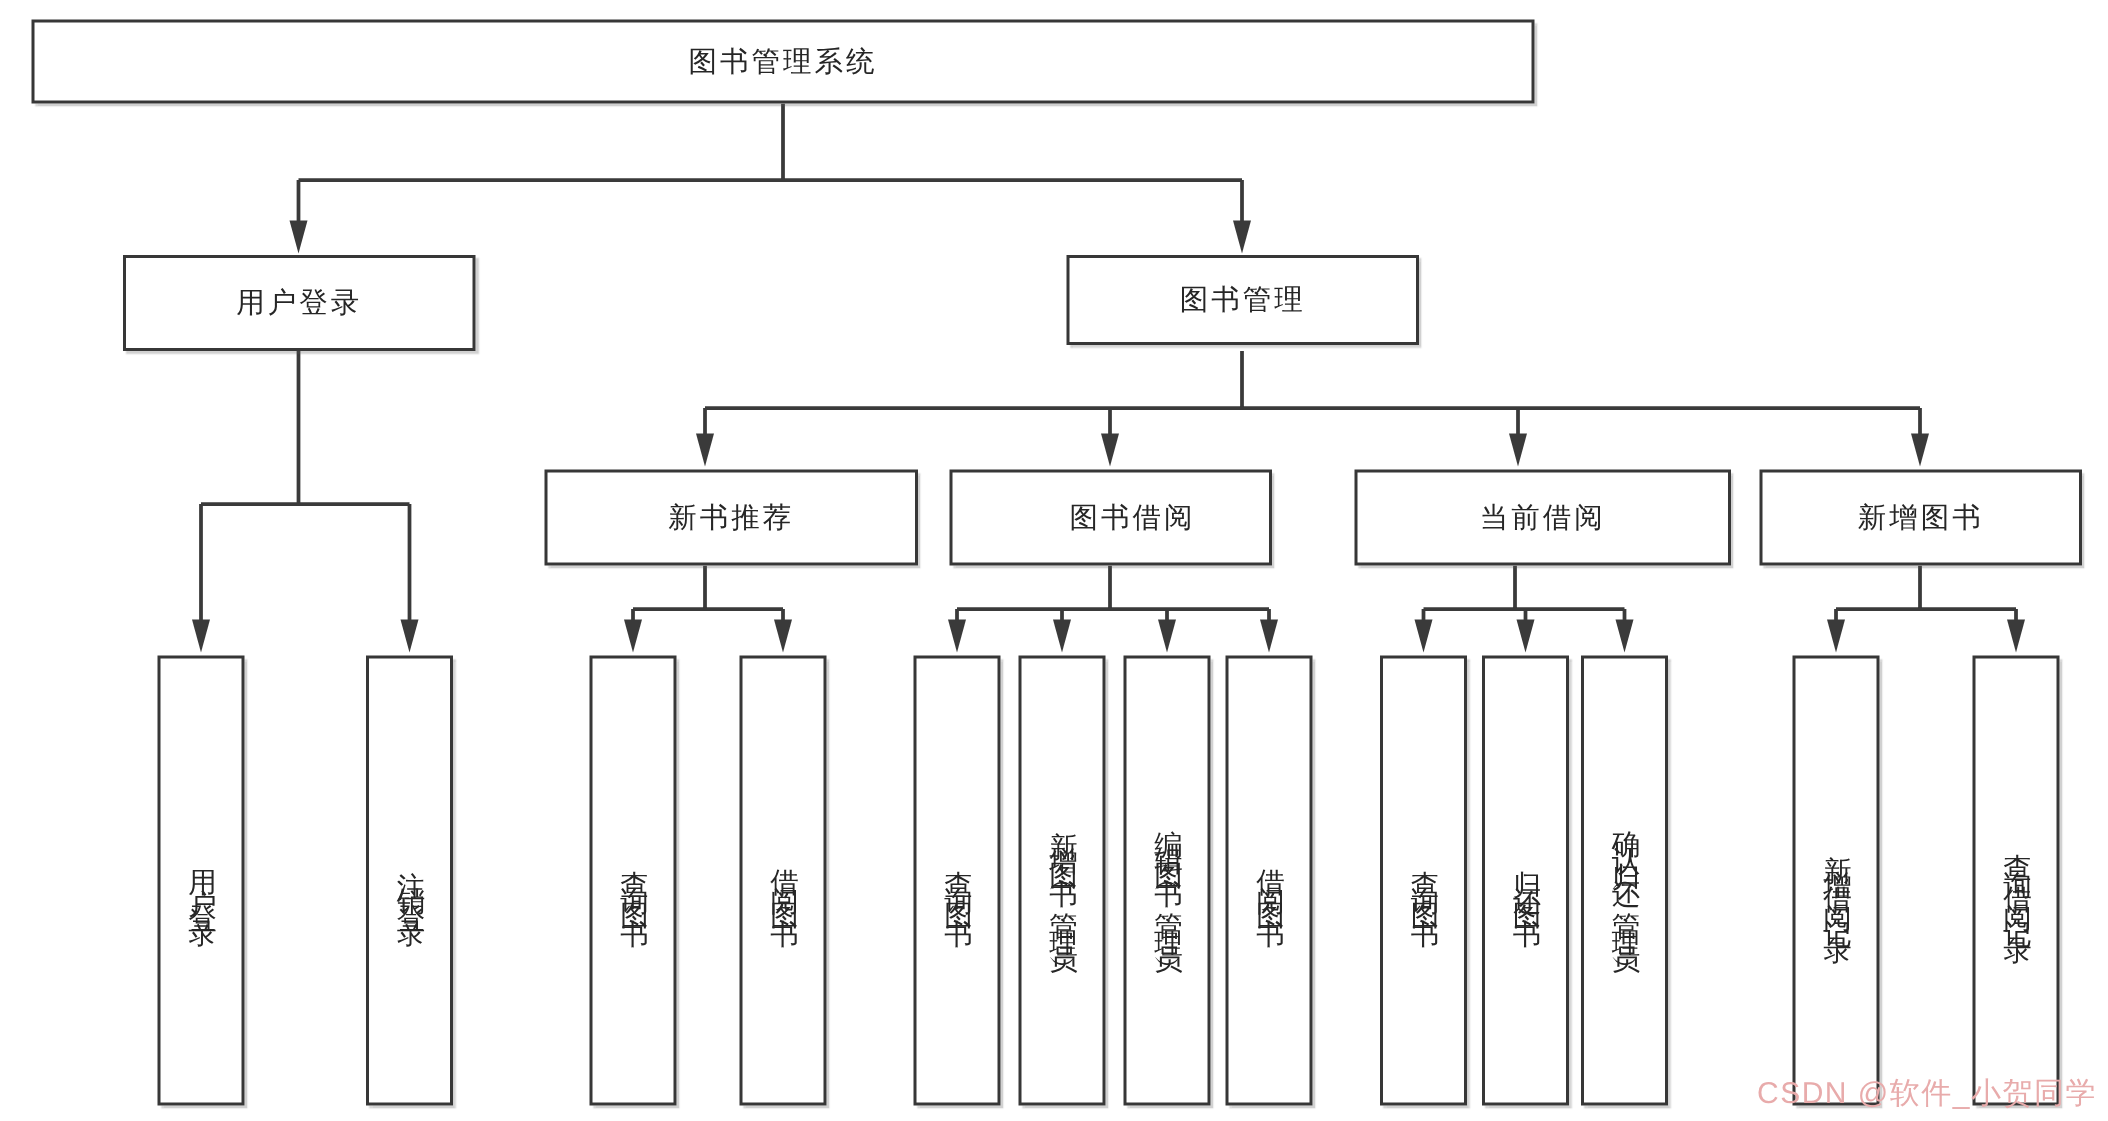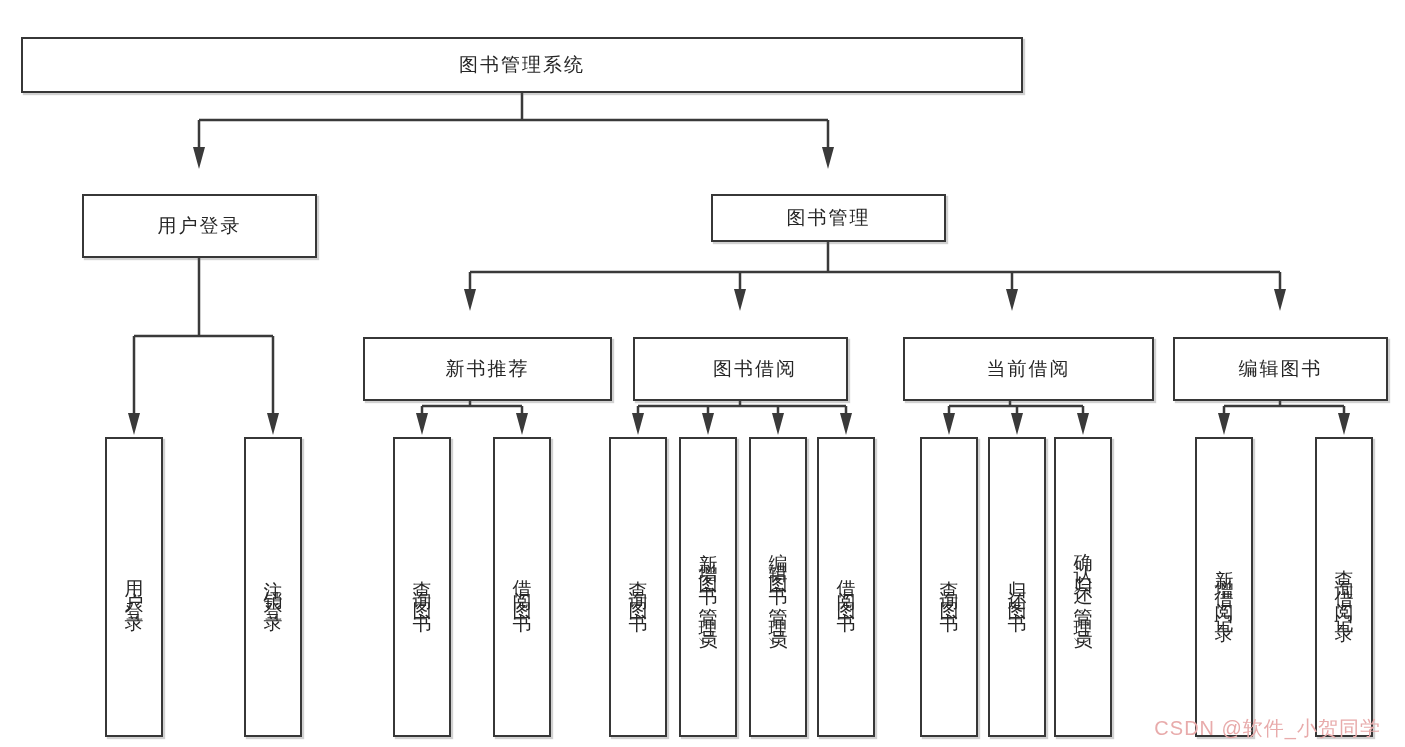--- a/index.html
+++ b/index.html
@@ -26,48 +26,47 @@
     align-items: center;
     justify-content: center;
     color: #262626;
     z-index: 2;
     box-shadow: 2px 2px 1px rgba(90,90,90,0.28);
   }
   .node-h {
     font-size: 19px;
     letter-spacing: 2px;
     white-space: nowrap;
-    margin-top: 24px;
   }
   .leaf-label {
     writing-mode: vertical-rl;
     text-orientation: mixed;
     font-size: 19px;
     line-height: 1.05;
     letter-spacing: 11px;
     white-space: nowrap;
   }
   
   #n-root   { left: 21px;  top: 13px;  width: 1002px; height: 56px; }
   #n-login  { left: 82px;  top: 170px; width: 235px;  height: 64px; }
-  #n-mgmt   { left: 711px; top: 170px; width: 235px;  height: 48px; }
+  #n-mgmt   { left: 711px; top: 170px; width: 235px;  height: 60px; }
   #n-newbook   { left: 363px;  top: 313px; width: 249px; height: 64px; }
   #n-borrow    { left: 633px;  top: 313px; width: 215px; height: 64px; padding-left: 29px; }
   #n-current   { left: 903px;  top: 313px; width: 251px; height: 64px; }
   #n-records   { left: 1173px; top: 313px; width: 215px; height: 64px; }
   .leaf { top: 437px; width: 58px; height: 300px; }
   #lf-g1a { left: 105px; }  #lf-g1b { left: 244px; }
   #lf-g2a { left: 393px; }  #lf-g2b { left: 493px; }
   #lf-g3a { left: 609px; }  #lf-g3b { left: 679px; }
   #lf-g3c { left: 749px; }  #lf-g3d { left: 817px; }
   #lf-g4a { left: 920px; }  #lf-g4b { left: 988px; }  #lf-g4c { left: 1054px; }
   #lf-g5a { left: 1195px; } #lf-g5b { left: 1315px; }
   #watermark {
     position: absolute;
-    right: 24px; bottom: 5px;
+    right: 7px; bottom: 5px;
     font-size: 20px;
     color: #e8abab;
     letter-spacing: 1px;
     z-index: 5;
     white-space: nowrap;
   }
 </style>
 </head>
 <body>
 
@@ -130,21 +129,21 @@
   <div class="node node-h" id="n-newbook">
     <span>新书推荐</span>
   </div>
   <div class="node node-h" id="n-borrow">
     <span>图书借阅</span>
   </div>
   <div class="node node-h" id="n-current">
     <span>当前借阅</span>
   </div>
   <div class="node node-h" id="n-records">
-    <span>编辑图书</span>
+    <span>新增图书</span>
   </div>
 
   <div class="node leaf" id="lf-g1a">
     <span class="leaf-label">用户登录</span>
   </div>
   <div class="node leaf" id="lf-g1b">
     <span class="leaf-label">注销登录</span>
   </div>
 
   <div class="node leaf" id="lf-g2a">

